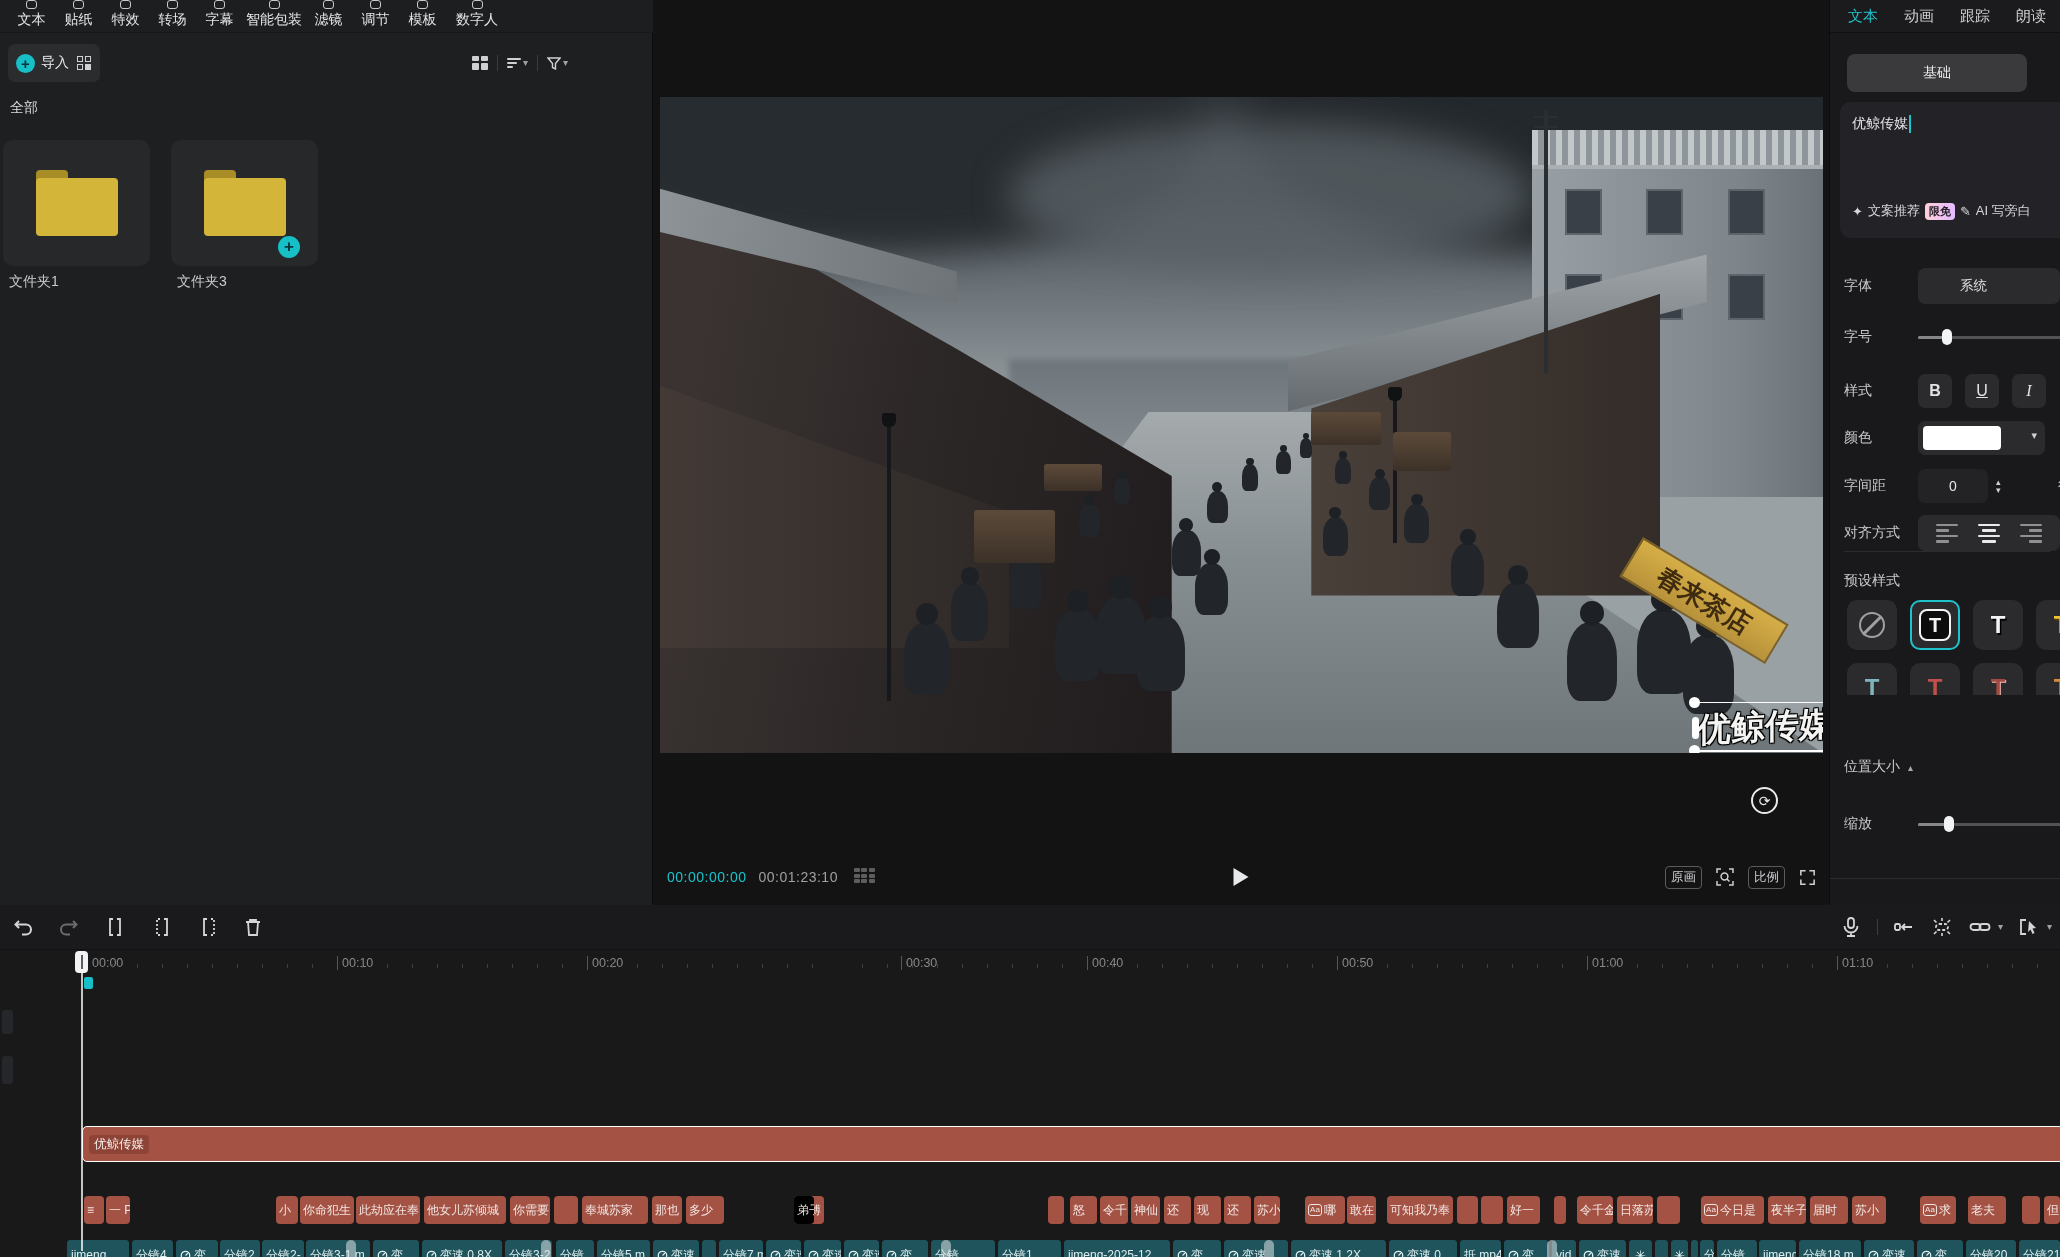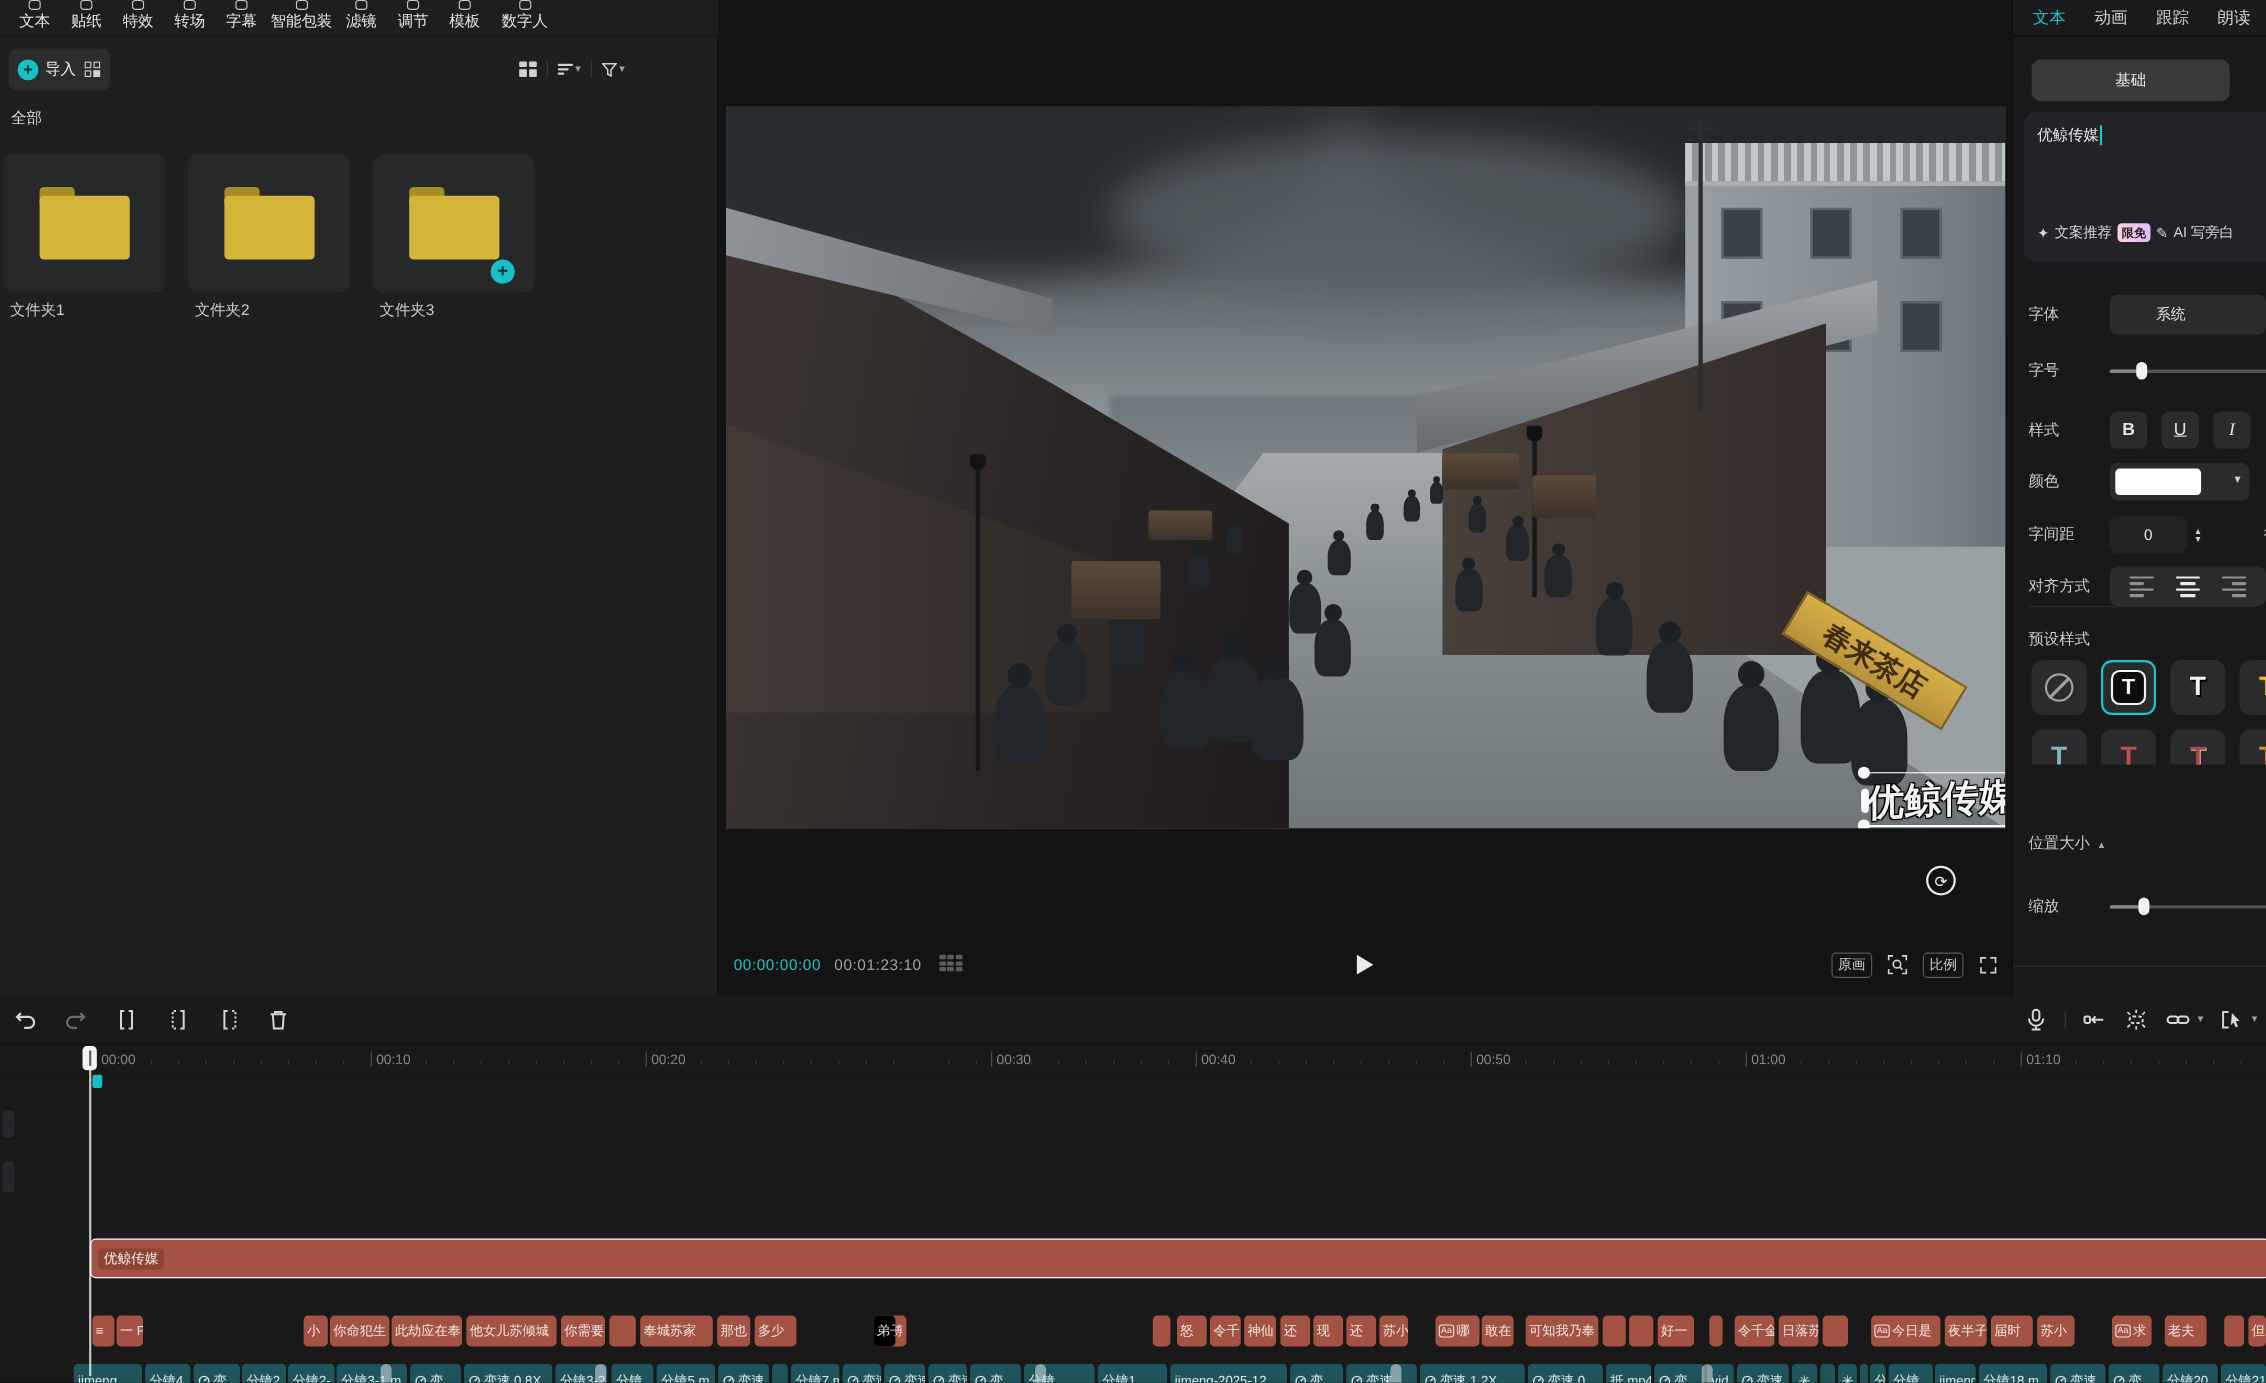--- a/index.html
+++ b/index.html
@@ -244,27 +244,20 @@
       </span>
     </div>
     <div id="section-label" class="abs">全部</div>
     <div id="folders" class="abs">
         <div class="folder-card">
           <div class="folder-glyph">
             <div class="tab"></div>
             <div class="body"></div>
           </div>
           <div class="folder-name">文件夹1</div>
-        </div>
-        <div class="folder-card">
-          <div class="folder-glyph">
-            <div class="tab"></div>
-            <div class="body"></div>
-          </div>
-          <div class="folder-name">文件夹2</div>
         </div>
         <div class="folder-card">
           <div class="folder-glyph">
             <div class="tab"></div>
             <div class="body"></div>
           </div>
           <div class="folder-badge">+</div>
           <div class="folder-name">文件夹3</div>
         </div>
       </div>

